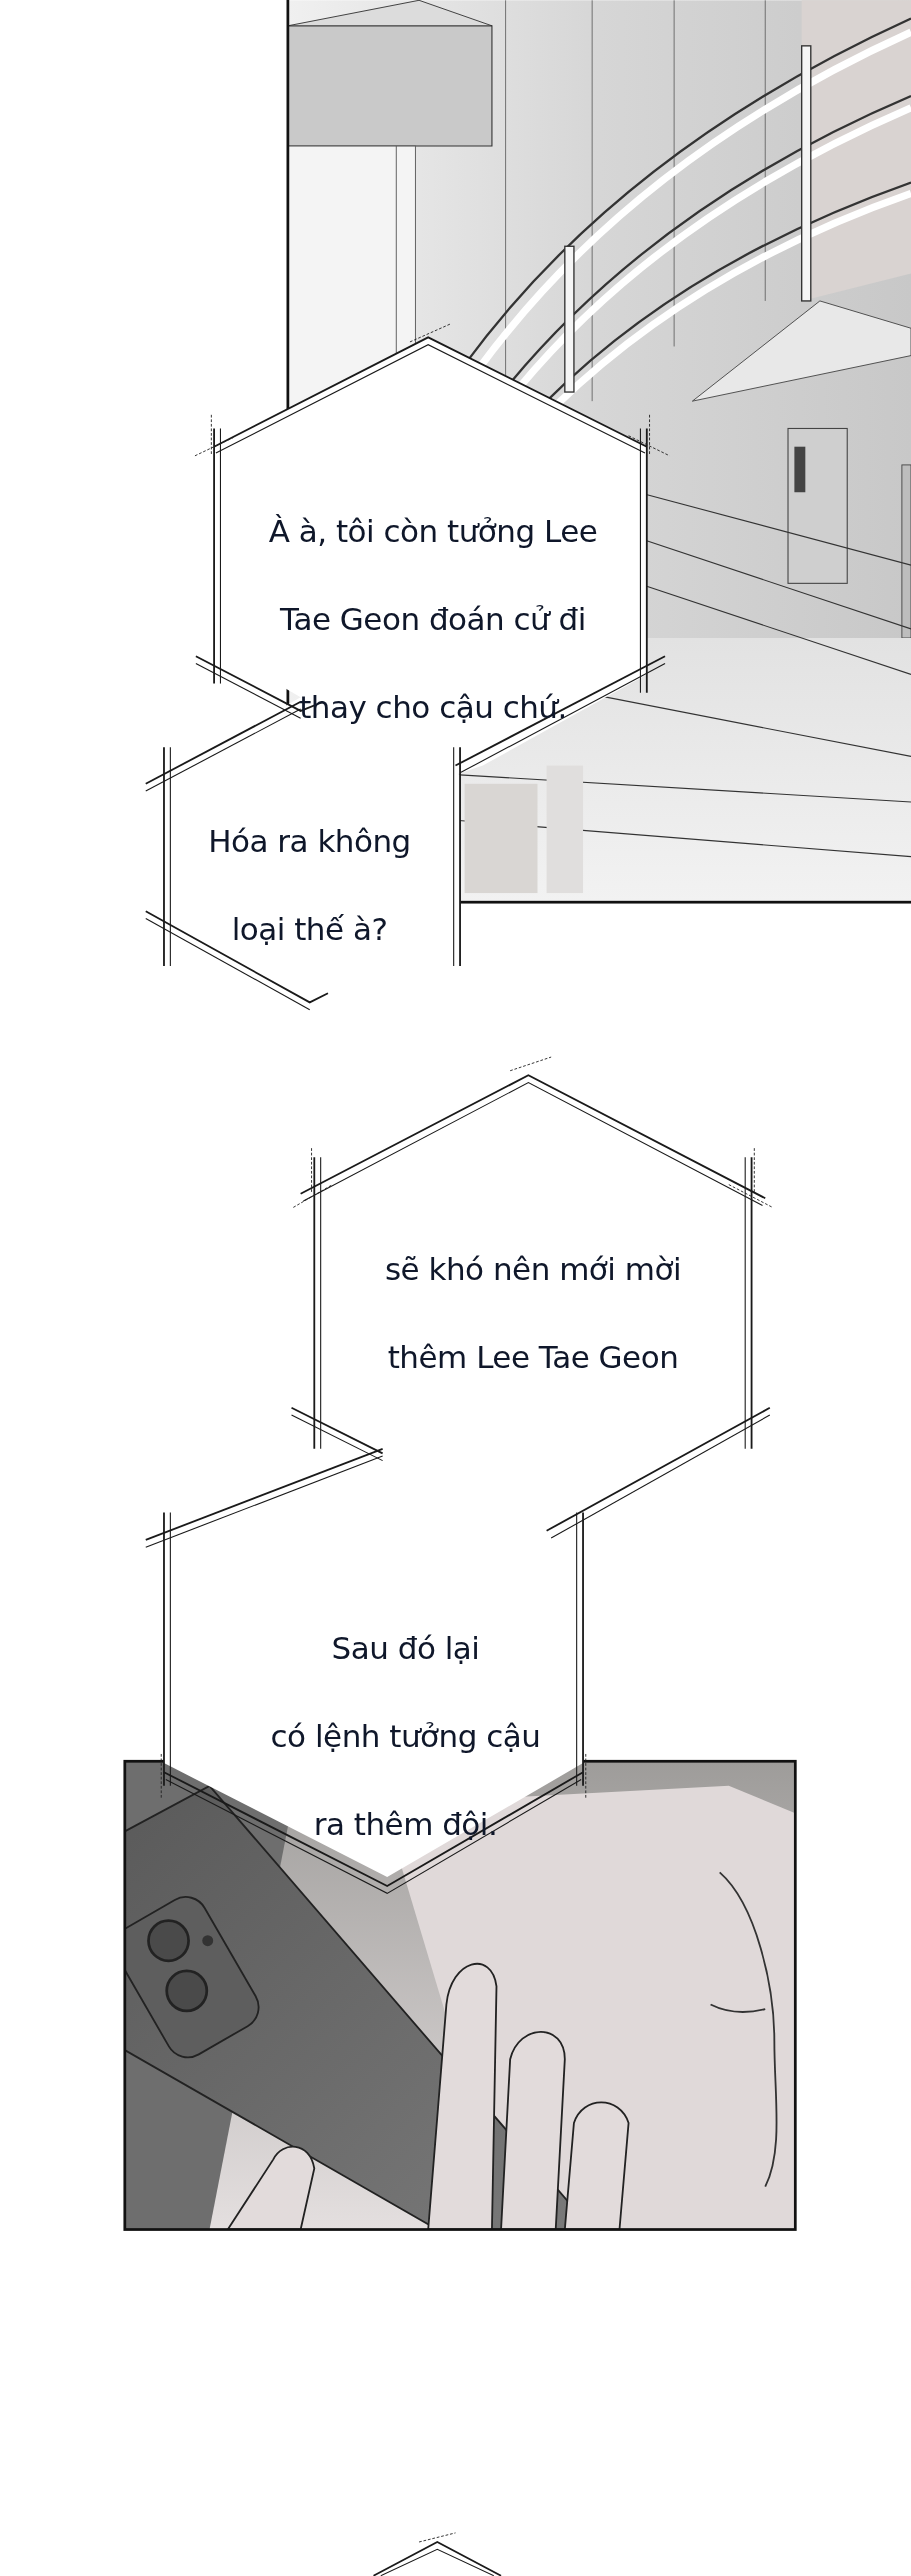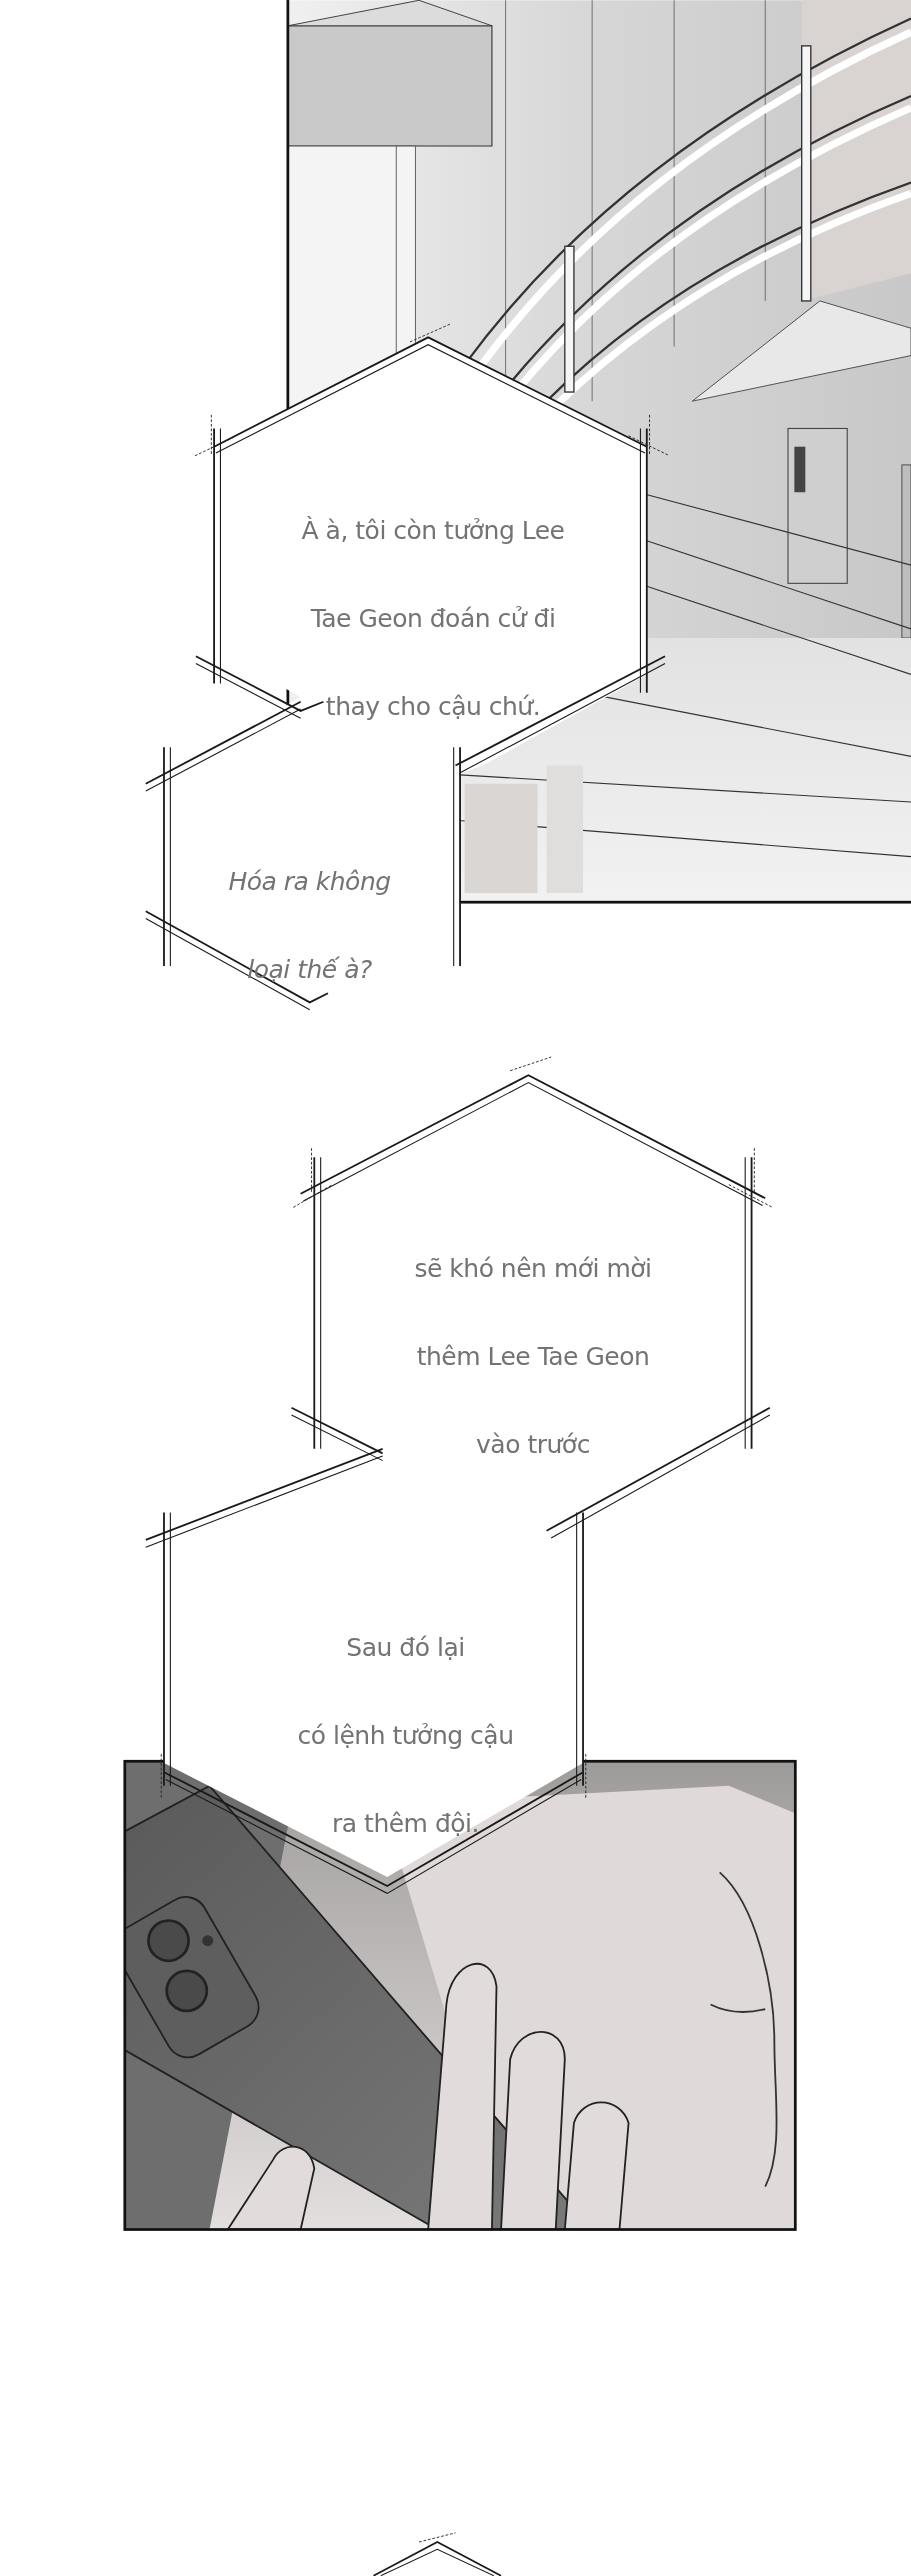--- a/index.html
+++ b/index.html
@@ -1,23 +1,23 @@
 <!DOCTYPE html>
 <html style="font-size:14.6px"><head>
 <meta charset="utf-8">
 <style>
   html, body { margin: 0; padding: 0; background: #ffffff; }
   body { width: 911px; height: 2576px; position: relative; overflow: hidden; font-family: "DejaVu Sans", sans-serif; }
   .layer { position: absolute; left: 0; top: 0; width: 911px; height: 2576px; }
   .bubble-text {
     position: absolute;
     text-align: center;
-    color: #737373;
+    color: #0f172a;
     font-family: "DejaVu Sans", sans-serif;
-    font-size: 25px;
+    font-size: 31px;
     line-height: 44px;
     letter-spacing: -0.5px;
     white-space: pre-line;
   }
   .bubble-text span { display: block; }
 </style>
 </head>
 <body>
 
 <svg class="layer" viewBox="0 0 1000 2827" xmlns="http://www.w3.org/2000/svg">
@@ -184,29 +184,28 @@
     <line x1="460" y1="2790" x2="500" y2="2780"></line>
   </g>
 </svg>
 
 <div class="bubble-text" style="left:237px; top:465px; width:392px;">
   <span>À à, tôi còn tưởng Lee</span>
   <span>Tae Geon đoán cử đi</span>
   <span>thay cho cậu chứ.</span>
 </div>
 
-<div class="bubble-text" style="left:182px; top:816px; width:255px;font-style:italic;">
+<div class="bubble-text" style="left:182px; top:775px; width:255px;">
   <span>Hóa ra không</span>
   <span>loại thế à?</span>
 </div>
 
 <div class="bubble-text" style="left:337px; top:1203px; width:392px;">
   <span>sẽ khó nên mới mời</span>
   <span>thêm Lee Tae Geon</span>
-  <span>vào trước</span>
 </div>
 
 <div class="bubble-text" style="left:228px; top:1582px; width:355px;">
   <span>Sau đó lại</span>
   <span>có lệnh tưởng cậu</span>
   <span>ra thêm đội.</span>
 </div>
 
 
 </body></html>

